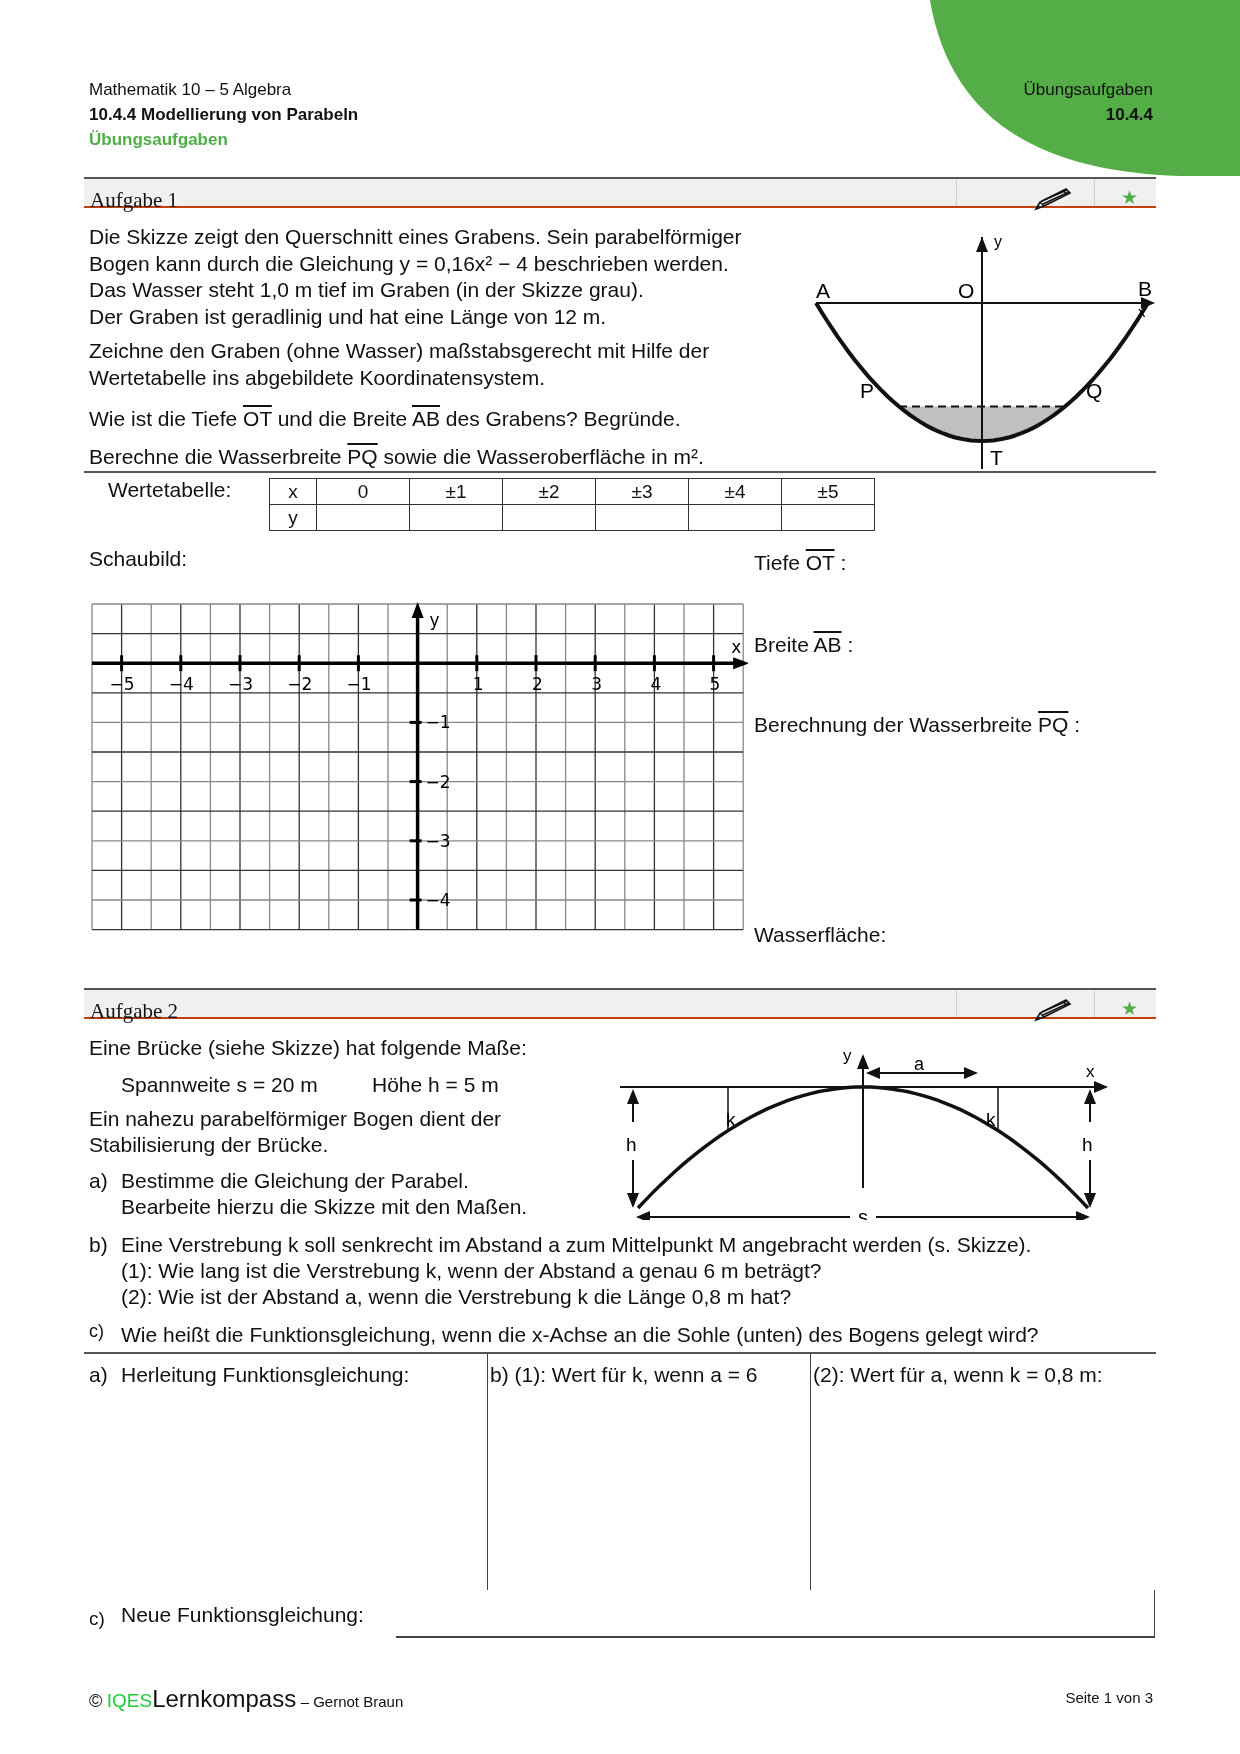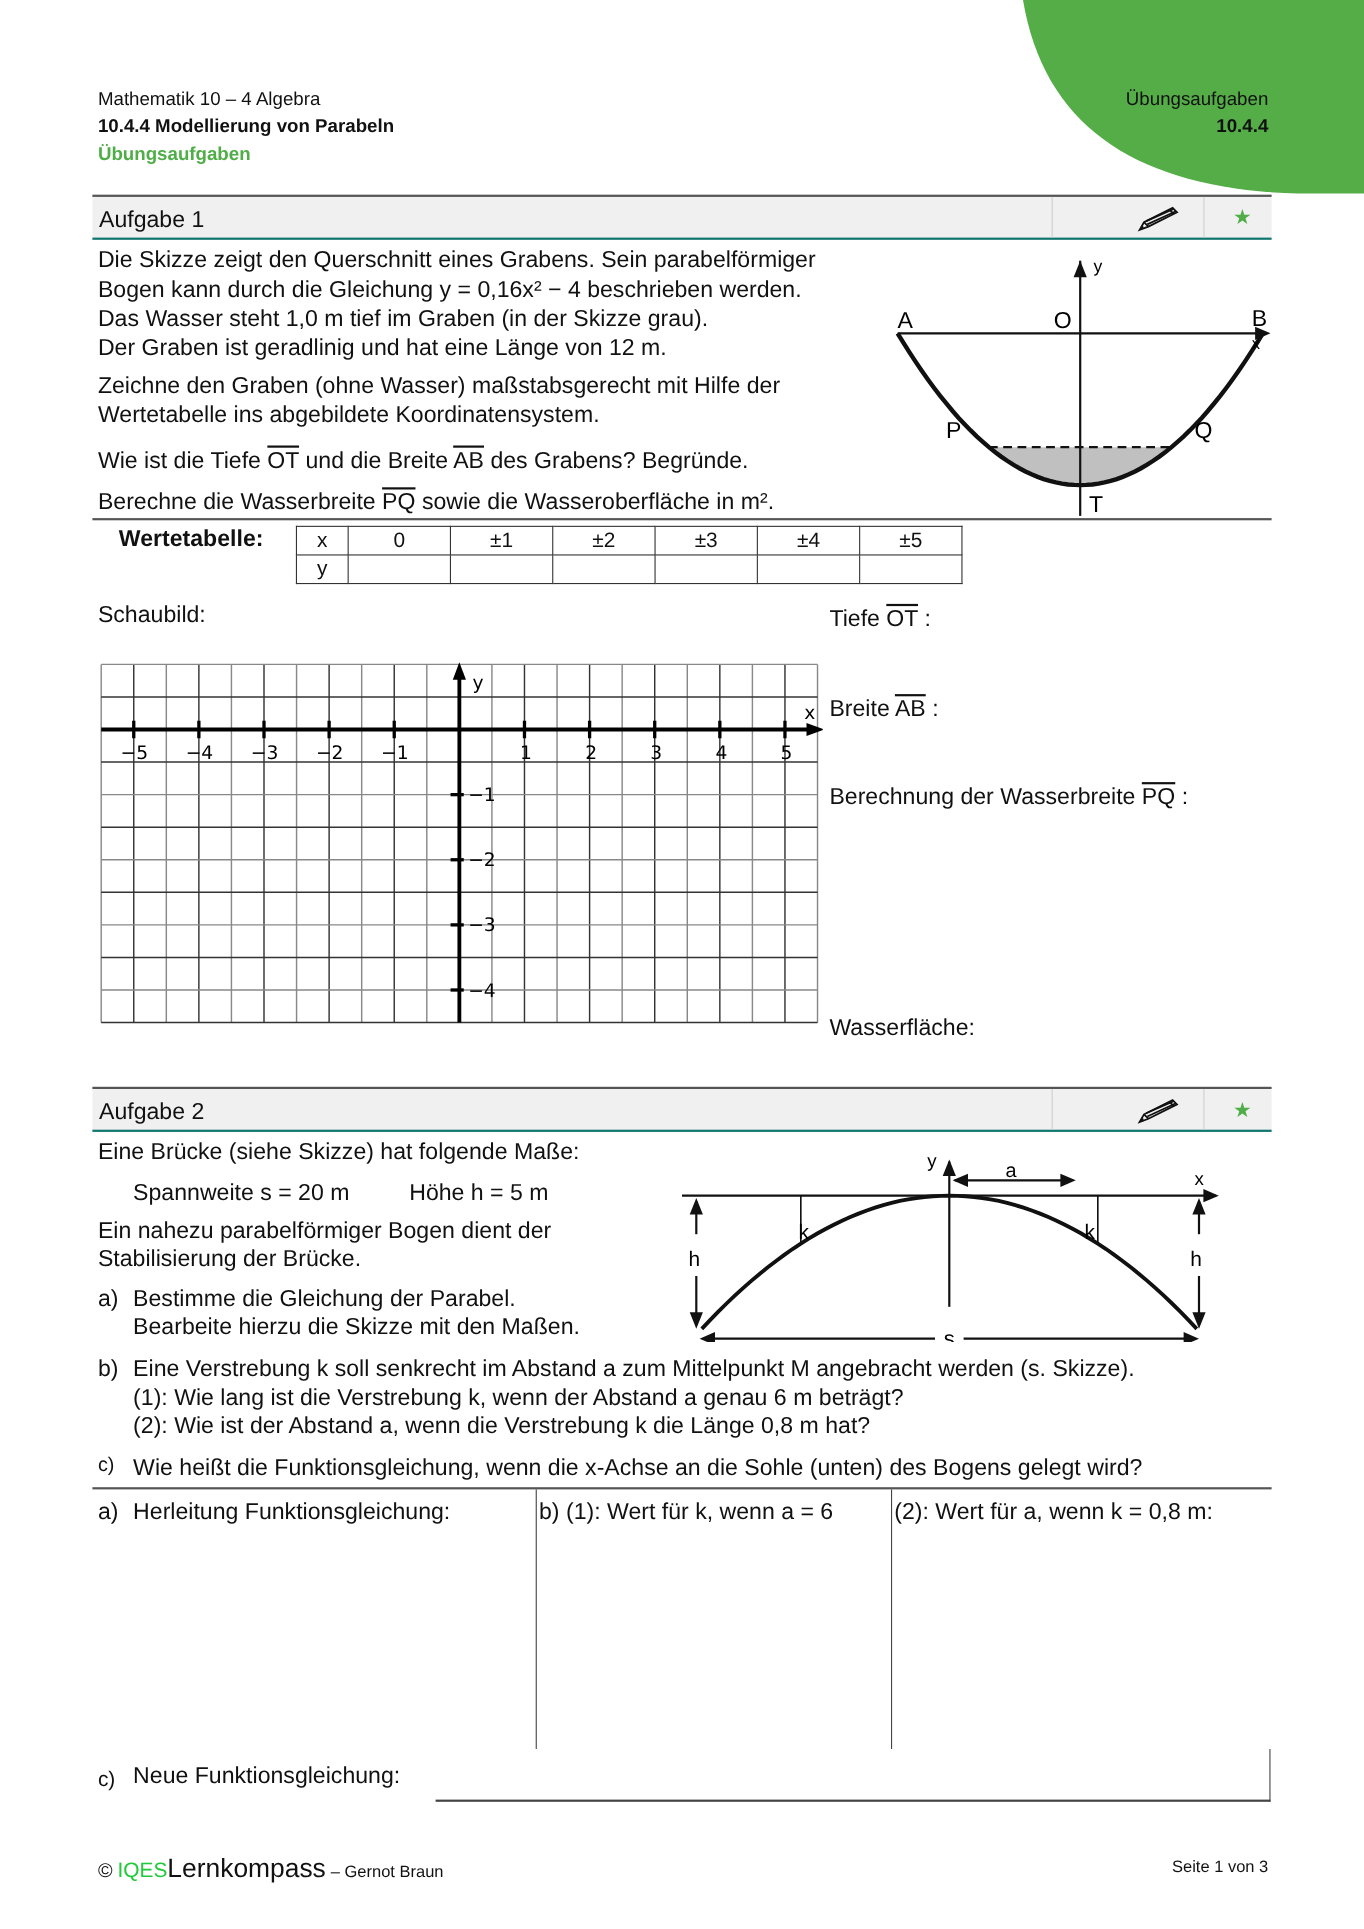--- a/index.html
+++ b/index.html
@@ -6,22 +6,22 @@
   body { width:1240px; height:1754px; position:relative; overflow:hidden;
          font-family:"Liberation Sans", sans-serif; color:#111; }
   .abs { position:absolute; }
   .corner { position:absolute; left:0; top:0; width:1240px; height:200px; }
   .hdr-l { left:89px; top:77px; font-size:17px; line-height:25px; }
   .hdr-l .bold { font-weight:bold; }
   .hdr-l .green { font-weight:bold; color:#4fae47; }
   .hdr-r { right:87px; top:77px; text-align:right; font-size:17px; line-height:25px; }
   .hdr-r .bold { font-weight:bold; }
 
-  .taskbar { position:absolute; left:84px; width:1072px; height:41px; background:#f0f0f0;
-             border-top:2px solid #555; border-bottom:2px solid #0f766e; box-sizing:border-box; }
+  .taskbar { position:absolute; left:84px; width:1072px; height:31px; background:#f0f0f0;
+             border-top:2px solid #555; border-bottom:2px solid #c2410c; box-sizing:border-box;font-family:Liberation Serif, serif; }
   .taskbar .title { position:absolute; left:6px; top:9px; font-size:21px; }
   .taskbar .sep { position:absolute; top:0; width:1px; height:100%; background:#cfcfcf; }
   .taskbar .pencil { position:absolute; right:80px; top:6px; width:44px; height:28px; }
   .taskbar .star { position:absolute; right:18px; top:7px; color:#4fae47; font-size:19px; }
 
   .txt { position:absolute; font-size:21px; line-height:26px; white-space:nowrap; }
   .ovl { text-decoration:overline; }
   .rule { position:absolute; height:2px; background:#555; }
 
   table.wt { position:absolute; left:269px; top:478px; border-collapse:collapse; font-size:19px; }
@@ -33,21 +33,21 @@
   .footer { position:absolute; font-size:16px; }
 </style>
 </head>
 <body>
 
 <svg class="corner" width="1240" height="200">
   <path d="M930 0 L1240 0 L1240 176 L1180 176 C1040 172 950 120 930 0 Z" fill="#55ad47"></path>
 </svg>
 
 <div class="abs hdr-l">
-  <div>Mathematik 10 – 4 Algebra</div>
+  <div>Mathematik 10 – 5 Algebra</div>
   <div class="bold">10.4.4 Modellierung von Parabeln</div>
   <div class="green">Übungsaufgaben</div>
 </div>
 <div class="abs hdr-r">
   <div>Übungsaufgaben</div>
   <div class="bold">10.4.4</div>
 </div>
 
 <div class="taskbar" style="top:177px;">
   <span class="title">Aufgabe 1</span>
@@ -92,21 +92,21 @@
   <text x="158" y="73" font-size="21">O</text>
   <text x="338" y="71" font-size="21">B</text>
   <text x="338" y="92" font-size="15">x</text>
   <text x="60" y="173" font-size="21">P</text>
   <text x="286" y="173" font-size="21">Q</text>
   <text x="190" y="240" font-size="21">T</text>
 </svg>
 
 <div class="rule" style="left:84px;top:471px;width:1072px;"></div>
 
-<div class="txt" style="left:108px;top:477px;font-weight:bold;">Wertetabelle:</div>
+<div class="txt" style="left:108px;top:477px;">Wertetabelle:</div>
 <table class="wt">
   <tbody>
       <tr>
     <td class="h">x</td>
     <td class="c">0</td>
     <td class="c">±1</td>
     <td class="c">±2</td>
     <td class="c">±3</td>
     <td class="c">±4</td>
     <td class="c">±5</td>

